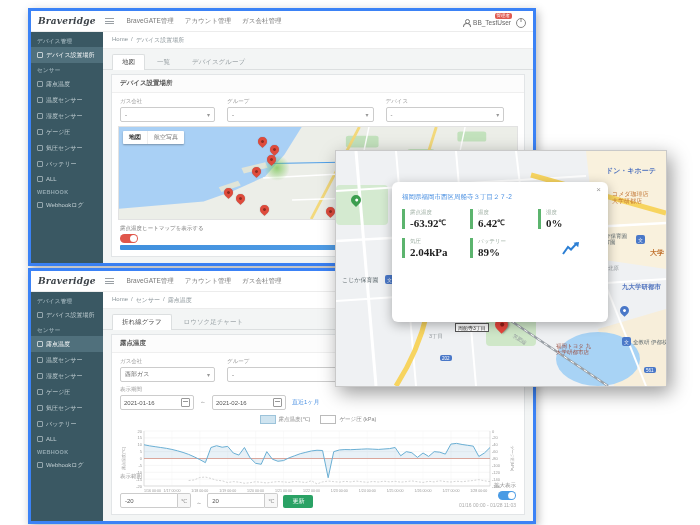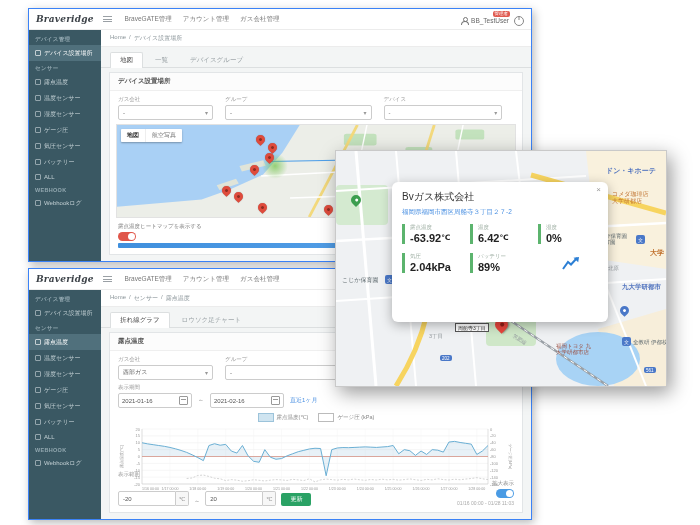--- a/index.html
+++ b/index.html
@@ -1,18 +1,18 @@
 <!DOCTYPE html>
 <html><head>
 <meta charset="utf-8">
 <style>
   html,body{margin:0;padding:0;}
   body{width:700px;height:525px;position:relative;background:#fff;
        font-family:"Liberation Sans","DejaVu Sans",sans-serif;color:#333;overflow:hidden;}
-  .window{position:absolute;background:#737373;border:1px solid #3b82f6;box-shadow:2px 3px 9px rgba(0,0,0,.28);}
+  .window{position:absolute;background:#737373;border:3px solid #3b82f6;box-shadow:2px 3px 9px rgba(0,0,0,.28);}
   #winA{left:28px;top:8px;width:502px;height:252px;z-index:1;}
   #winB{left:28px;top:268px;width:502px;height:250px;z-index:2;}
   #winC{left:335px;top:150px;width:330px;height:235px;z-index:3;background:#eff1f3;border:1px solid #c9c9c9;
         box-shadow:4px 6px 18px rgba(0,0,0,.4);overflow:hidden;}
   
   .appbar{height:20px;display:flex;align-items:center;padding:0 7px;border-bottom:1px solid #ececec;background:#fff;position:relative;z-index:4;}
   .logo{font-family:"DejaVu Serif","Liberation Serif",serif;font-style:italic;font-weight:bold;font-size:9px;color:#3c4248;letter-spacing:.2px;}
   .burger{width:9px;margin-left:9px;display:flex;flex-direction:column;gap:1.5px;}
   .burger i{height:1px;background:#9aa0a5;display:block;}
   .nav{display:flex;gap:11px;font-size:6.5px;color:#777;margin-left:13px;white-space:nowrap;}
@@ -95,21 +95,21 @@
   .card-close{position:absolute;top:3px;right:7px;color:#999;font-size:8px;cursor:pointer;}
   .card-title{font-size:10px;color:#333;margin-bottom:4px;}
   .card-idrow{display:flex;justify-content:space-between;align-items:baseline;}
   .card-id{font-size:7.5px;font-weight:bold;color:#222;}
   .card-ts{font-size:6px;color:#999;}
   .card-addr{font-size:6.5px;color:#4a90e2;margin:3px 0 7px;cursor:pointer;}
   .mgrid{display:grid;grid-template-columns:1fr 1fr 1fr;gap:9px 8px;}
   .mcell{border-left:3px solid #5cb46e;padding-left:5px;}
   .mcell.icon{border-left:none;display:flex;align-items:center;justify-content:center;}
   .mlabel{font-size:5.5px;color:#9aab9f;margin-bottom:1px;}
-  .mvalue{font-size:11px;font-weight:bold;color:#222;white-space:nowrap;}
+  .mvalue{font-size:11px;font-weight:bold;color:#222;white-space:nowrap;font-family:Liberation Serif, serif;}
   .munit{font-size:7.5px;font-weight:bold;vertical-align:2px;}
 </style>
 </head>
 <body>
 
 <div class="window" id="winA">
   <div class="appbar">
     <span class="logo">Braveridge</span>
     <span class="burger">
         <i></i>
@@ -513,21 +513,20 @@
   <span class="mlabelbox" style="left:119px;top:172px;">周船寺3丁目</span>
   <span class="pinC" style="left:159px;top:167px;"></span>
   <span class="clabel" style="left:6px;top:126px;font-size:6px;">こじか保育園</span>
   <span class="schoolpin" style="left:49px;top:124px;">
       <span>文</span>
     </span>
   <span class="pinG" style="left:15px;top:44px;"></span>
 
   <div class="card">
     <span class="card-close">×</span>
-    <div class="card-title">Bvガス株式会社</div>
     <div class="card-addr">福岡県福岡市西区周船寺３丁目２７-2</div>
     <div class="mgrid">
       <div class="mcell">
         <div class="mlabel">露点温度</div>
         <div class="mvalue"><span>-63.92</span><span class="munit">℃</span></div>
       </div>
       <div class="mcell">
         <div class="mlabel">温度</div>
         <div class="mvalue"><span>6.42</span><span class="munit">℃</span></div>
       </div>

